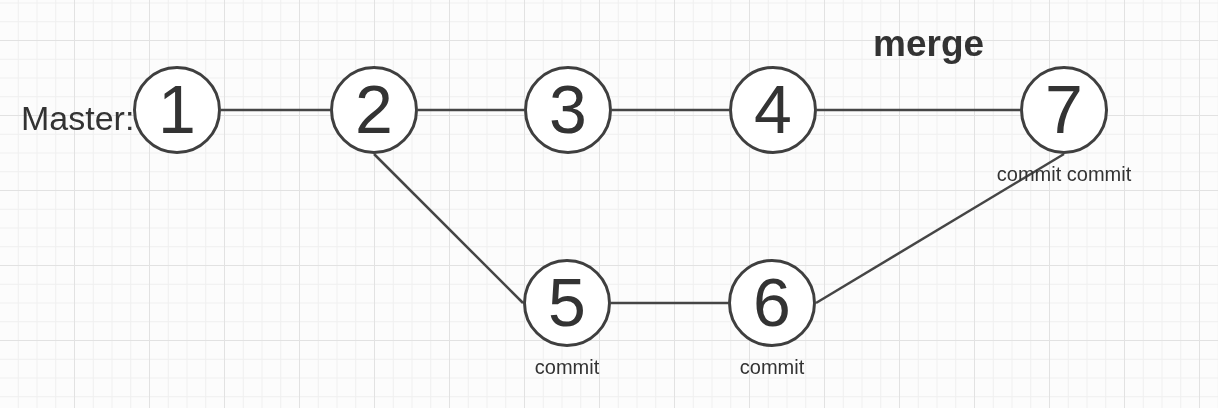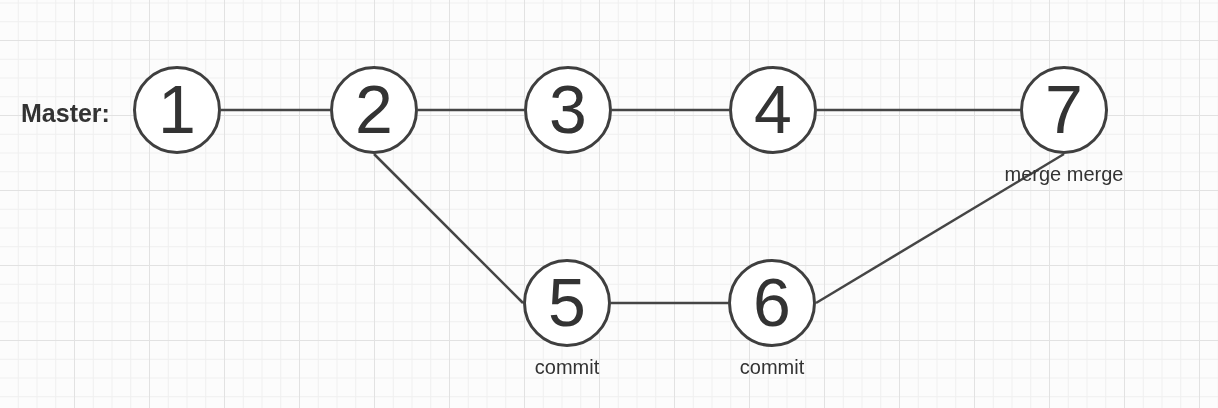--- a/index.html
+++ b/index.html
@@ -26,21 +26,21 @@
     width:88px;height:88px;border:3px solid var(--node-stroke);border-radius:50%;
     background:var(--node-fill);
     display:flex;align-items:center;justify-content:center;
     font-size:68px;line-height:1;color:var(--text);
   }
   .node span{display:block;padding-bottom:2px;}
   .sublabel{
     position:absolute;transform:translateX(-50%);
     font-size:20px;color:var(--text);white-space:nowrap;
   }
-  .row-label{position:absolute;font-size:25px;color:var(--text);white-space:nowrap;font-weight:bold;}
+  .row-label{position:absolute;font-size:34px;color:var(--text);white-space:nowrap;}
   #label-master{left:21px;top:99px;}
   #label-branch1{left:21px;top:291px;}
   .merge-title{
     position:absolute;left:873px;top:23px;
     font-size:37px;font-weight:700;color:var(--text);white-space:nowrap;
   }
 </style>
 </head>
 <body>
 
@@ -63,24 +63,25 @@
       </div>
       <div class="node" style="left: 524px; top: 66px;">
         <span>3</span>
       </div>
       <div class="node" style="left: 729px; top: 66px;">
         <span>4</span>
       </div>
       <div class="node" style="left: 1020px; top: 66px;">
         <span>7</span>
       </div>
-      <div class="sublabel" style="left: 1064px; top: 163px;">merge merge</div>
+      <div class="sublabel" style="left: 1064px; top: 163px;">commit commit</div>
       <div class="node" style="left: 523px; top: 259px;">
         <span>5</span>
       </div>
       <div class="sublabel" style="left: 567px; top: 356px;">commit</div>
       <div class="node" style="left: 728px; top: 259px;">
         <span>6</span>
       </div>
       <div class="sublabel" style="left: 772px; top: 356px;">commit</div>
     </div>
   <div class="row-label" id="label-master">Master:</div>
+  <div class="merge-title">merge</div>
 </div>
 
 </body></html>

